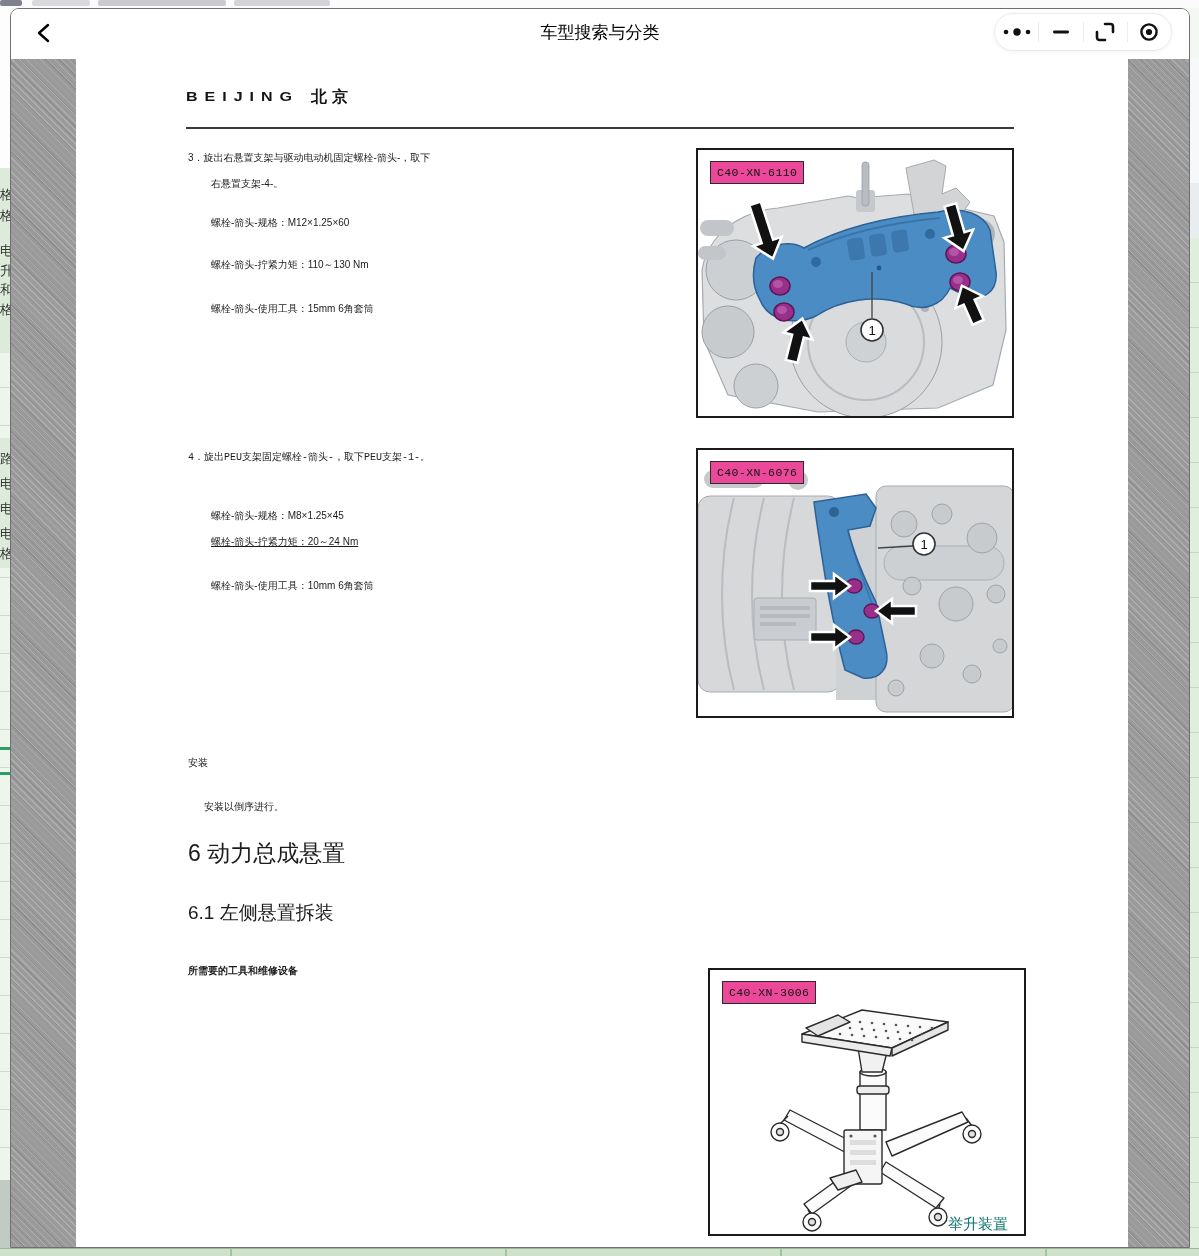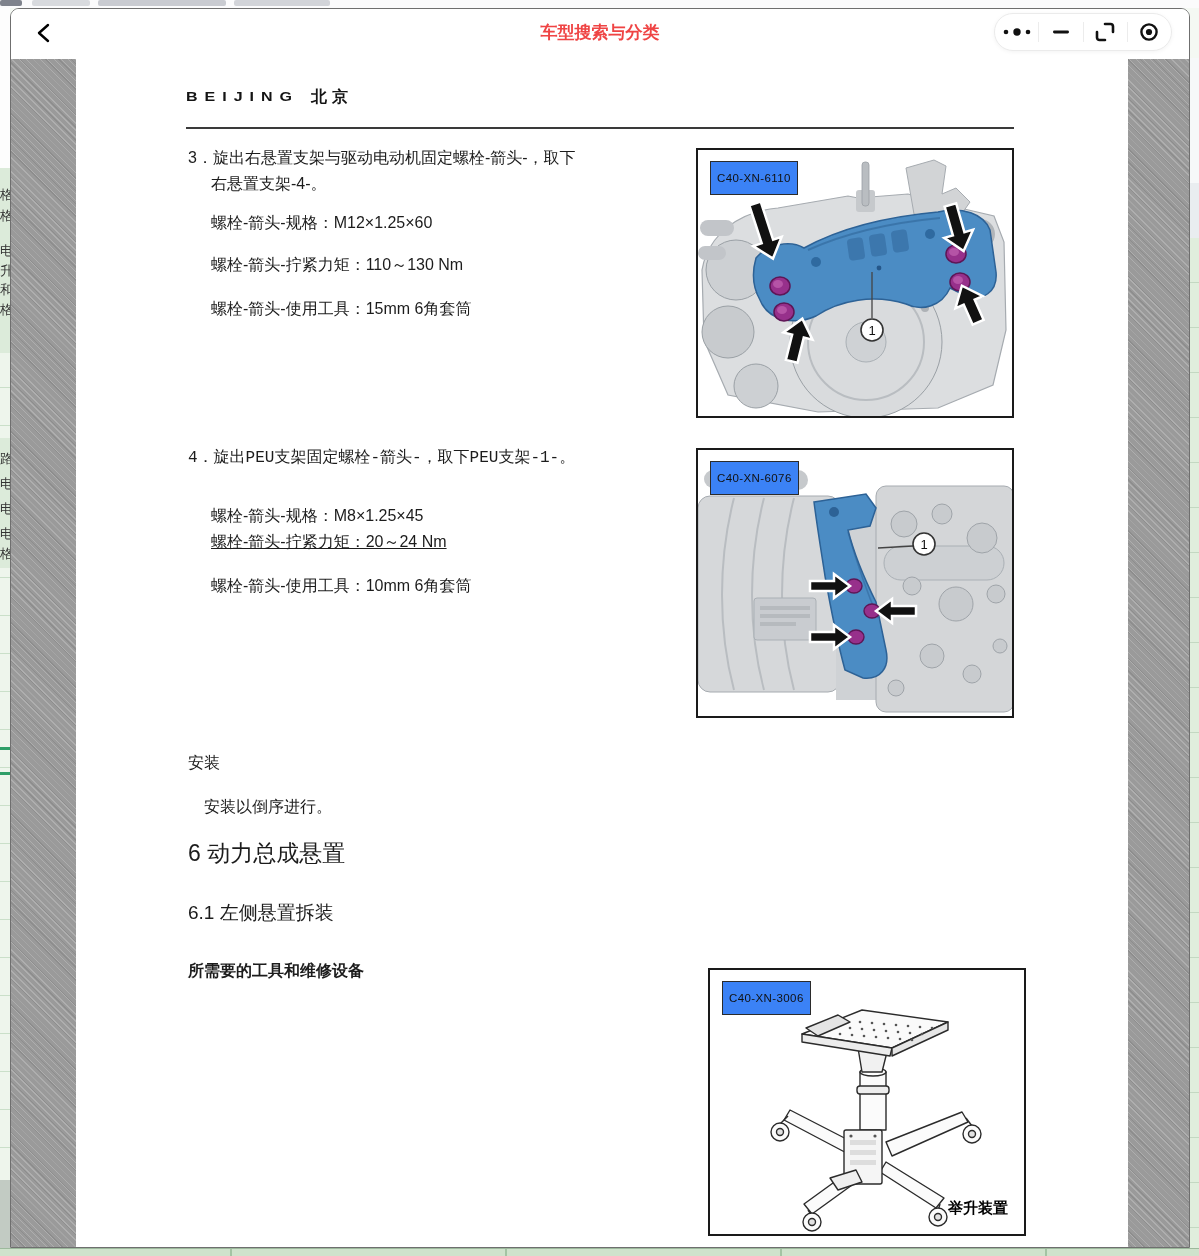--- a/index.html
+++ b/index.html
@@ -24,49 +24,49 @@
              background:#cfe3cc;border-top:1px solid #9cb99c;}
   .bg-tick{position:absolute;top:0;width:2px;height:8px;background:#a3c4a3;}
 
   
   .window{position:absolute;left:10px;top:8px;width:1180px;height:1240px;background:#fff;
           border:1px solid #6f6f6f;border-radius:9px 9px 0 0;overflow:hidden;}
   .titlebar{position:relative;height:50px;background:#fff;}
   .back-btn{position:absolute;left:18px;top:10px;width:32px;height:30px;border:0;background:transparent;
             padding:0;cursor:pointer;}
   .win-title{position:absolute;left:0;right:0;top:0;height:50px;line-height:48px;text-align:center;
-             font-size:17px;font-weight:700;color:#ef4444;}
+             font-size:17px;font-weight:400;color:#000000;}
   .pill{position:absolute;right:17px;top:4px;width:178px;height:38px;background:#fff;
         border:1px solid #ebebeb;border-radius:20px;display:flex;align-items:center;
         box-shadow:0 1px 4px rgba(0,0,0,0.05);}
   .pill button{flex:1;height:100%;border:0;background:transparent;padding:0;display:flex;
                align-items:center;justify-content:center;cursor:pointer;}
   .pill .sep{width:1px;height:20px;background:#ececec;}
 
   
   .viewer{position:absolute;left:0;top:50px;right:0;bottom:0;background-color:#9a9a9a;
       background-image:
         repeating-linear-gradient(45deg,rgba(255,255,255,.20) 0 1px,transparent 1px 5px),
         repeating-linear-gradient(45deg,rgba(50,50,50,.12) 0 1px,transparent 1px 9px);}
   .page{position:absolute;left:65px;top:0;width:1052px;bottom:0;background:#fff;color:#1c1c1c;}
 
   .logo{position:absolute;left:110px;top:28px;font-weight:700;color:#141414;}
   .logo .en{font-size:16px;letter-spacing:7px;transform:scaleY(.85);display:inline-block;}
   .logo .cn{font-size:16px;letter-spacing:5px;margin-left:12px;}
   .rule{position:absolute;left:110px;top:68px;width:828px;height:2px;background:#3a3a3a;}
 
-  .t{position:absolute;white-space:nowrap;font-size:16px;line-height:22px;color:#1c1c1c;}
+  .t{position:absolute;white-space:nowrap;font-size:10px;line-height:22px;color:#1c1c1c;}
   .h-chapter{font-size:23px;}
   .h-section{font-size:19px;}
   .bold{font-weight:700;}
 
   .fig{position:absolute;width:318px;background:#fff;border:2px solid #1a1a1a;}
-  .fig-label{position:absolute;left:12px;top:11px;border:1px solid #2b2b2b;background:#3b82f6;
-             padding:10px 6px;font-size:11.5px;letter-spacing:.4px;color:#111;}
-  .fig-caption{position:absolute;right:16px;bottom:16px;font-size:15px;color:#000000;font-weight:bold;}
+  .fig-label{position:absolute;left:12px;top:11px;border:1px solid #2b2b2b;background:#ec4899;
+             padding:4px 6px;font-size:11.5px;letter-spacing:.4px;color:#111;font-family:Liberation Mono, monospace;}
+  .fig-caption{position:absolute;right:16px;bottom:0;font-size:15px;color:#0f766e;}
   .fig svg{display:block;}
 </style>
 </head>
 <body>
 
 <div class="stage">
 
   <div class="bg-top">
     <div class="bg-frag" style="left:0;width:22px;background:#7e828c;"></div>
     <div class="bg-frag" style="left:32px;width:58px;background:#d8dade;"></div>

